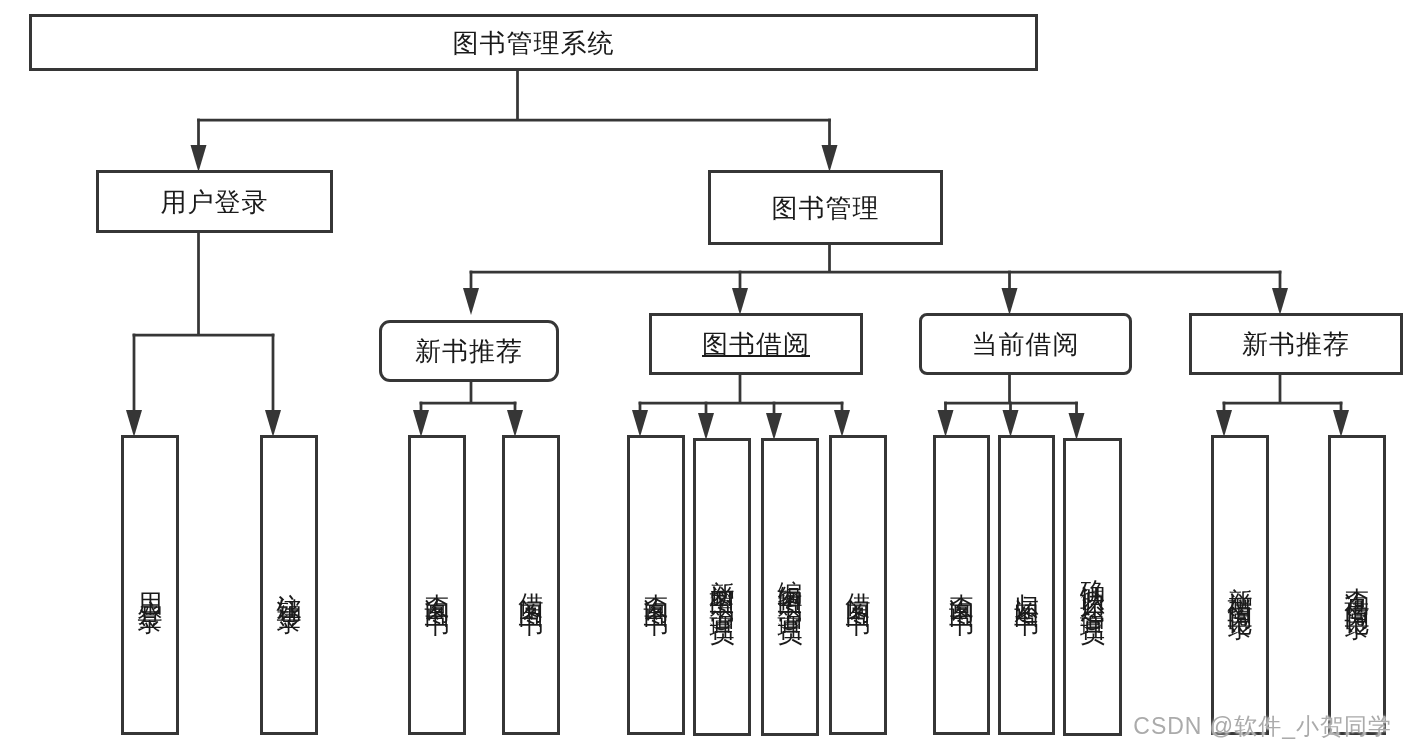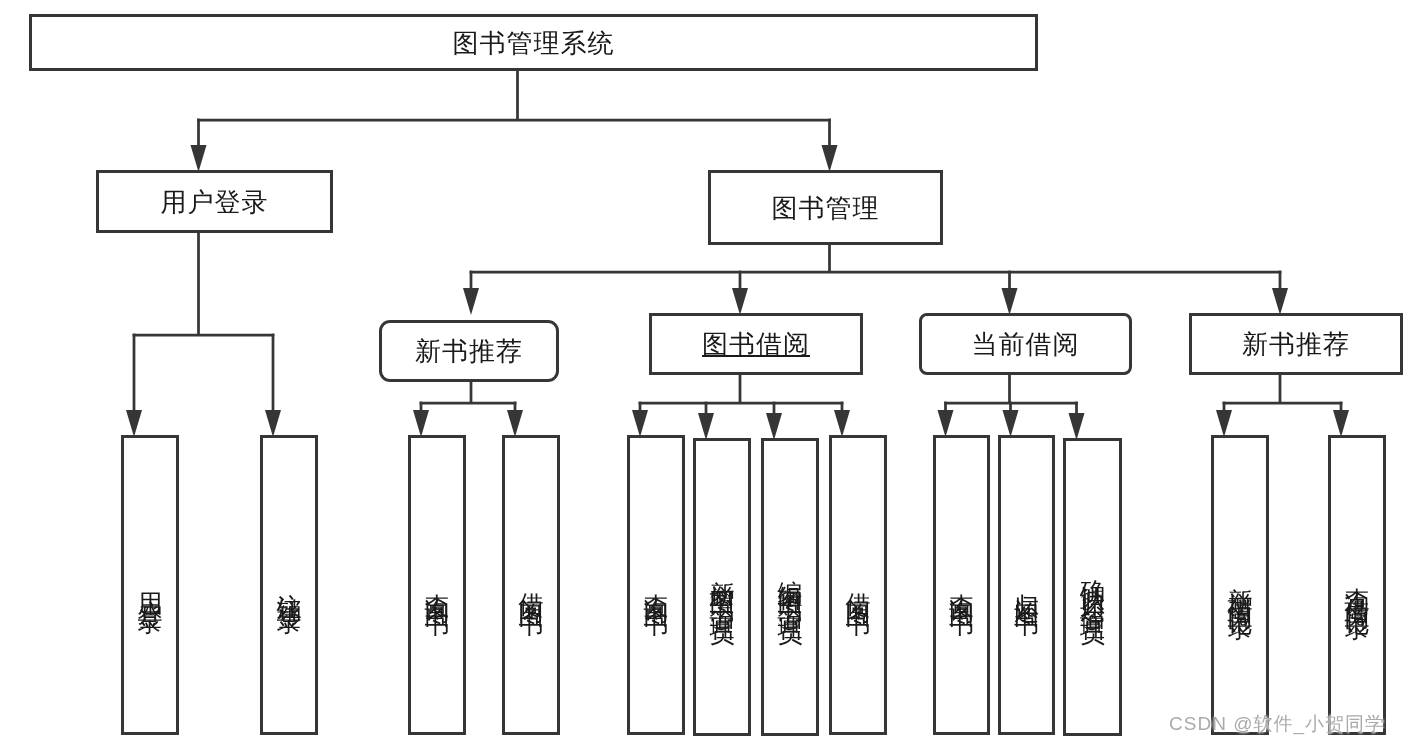--- a/index.html
+++ b/index.html
@@ -40,22 +40,22 @@
     writing-mode: vertical-rl;
     text-orientation: mixed;
     font-size: 25px;
     letter-spacing: 6px;
     line-height: 1;
   }
   #watermark {
     position: absolute;
     z-index: 5;
     top: 711px;
-    right: 20px;
-    font-size: 19px;
+    right: 13px;
+    font-size: 23px;
     letter-spacing: 1px;
     color: var(--watermark, #ababab);
     text-shadow: 0 0 3px rgba(255,255,255,0.95), 1px 1px 2px rgba(255,255,255,0.9);
     white-space: nowrap;
   }
 </style>
 </head>
 <body>
 
 <div id="canvas">

